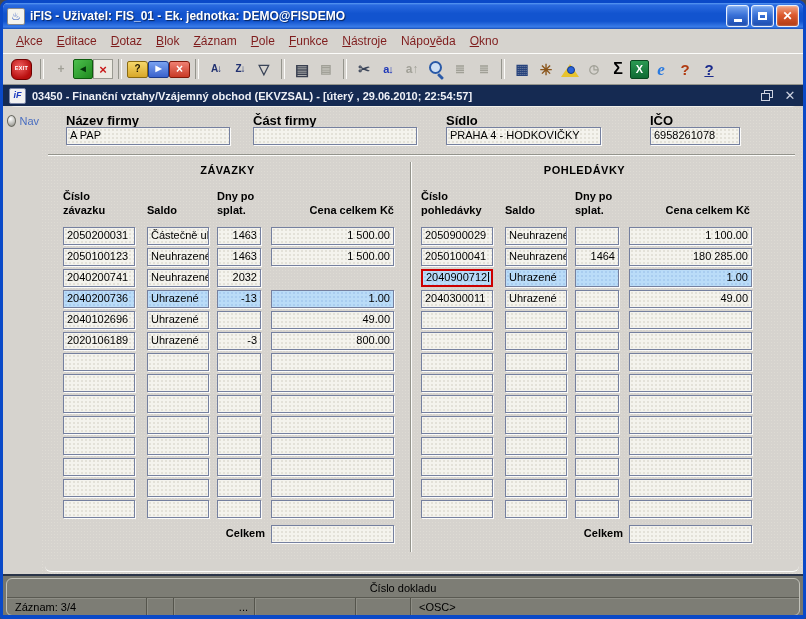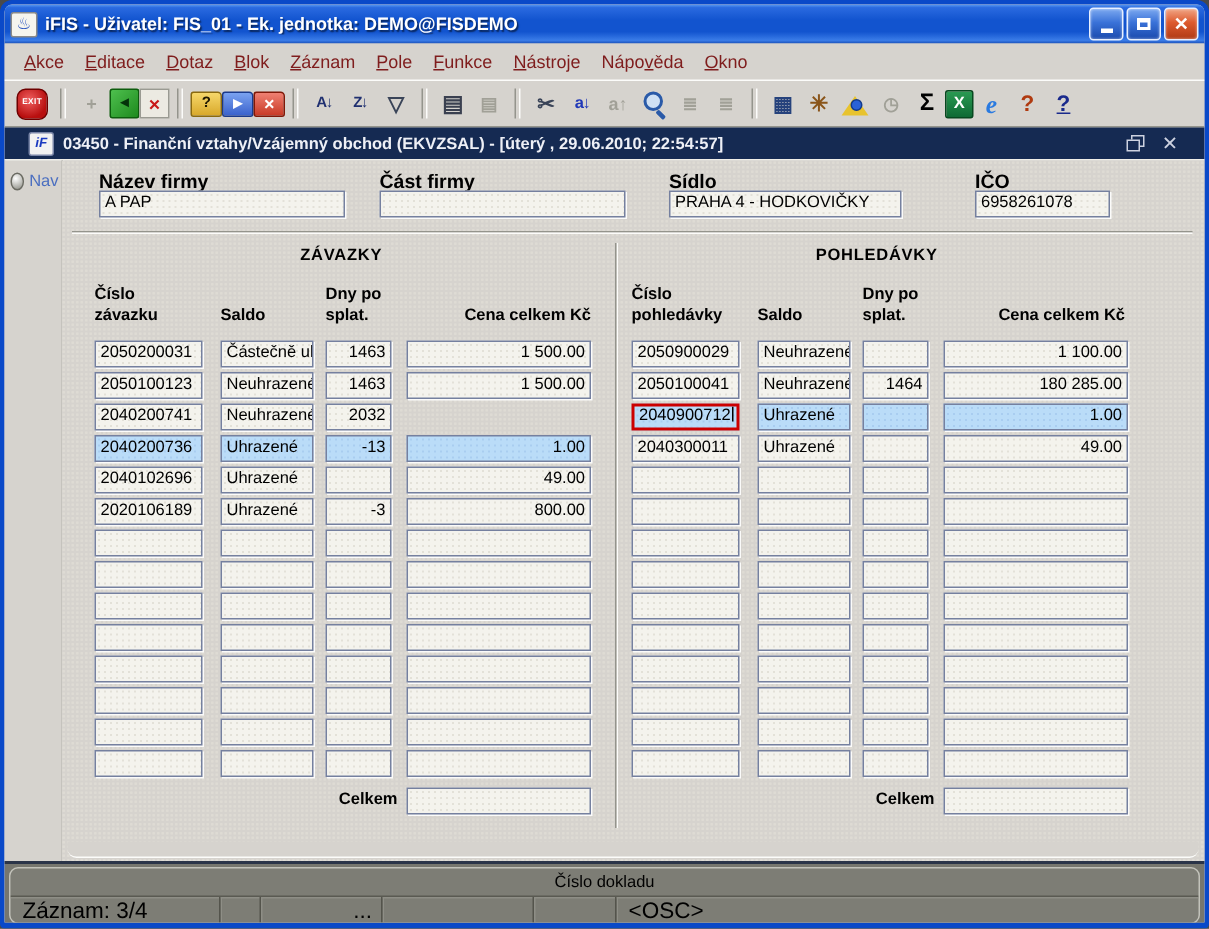--- a/index.html
+++ b/index.html
@@ -50,30 +50,30 @@
   .ic-prism{position:relative;}
   .ic-prism::before{content:"";position:absolute;bottom:4px;left:3px;width:0;height:0;
     border-left:9px solid transparent;border-right:9px solid transparent;border-bottom:13px solid #e8c32e;}
   .ic-prism::after{content:"";position:absolute;bottom:7px;left:9px;width:6px;height:6px;border-radius:50%;background:#2a62d8;border:1px solid #123a8c;}
   .ic-sum{font-size:16px;color:#000;}
   .ic-excel{width:17px;height:17px;background:linear-gradient(#2a9a52,#0f6a34);border:1px solid #07481f;border-radius:2px;color:#fff;font-size:11px;}
   .ic-ie{color:#2a7ae0;font-style:italic;font-size:17px;font-family:"Liberation Serif",serif;}
   .ic-helpctx{color:#b03a10;font-size:15px;}
   .ic-help{color:#1a2a8c;font-size:15px;text-decoration:underline;}
   
-  .mdibar{height:21px;display:flex;align-items:center;padding:0 16px;background:var(--mdi_titlebar,#152a52);}
+  .mdibar{height:21px;display:flex;align-items:center;padding:0 6px;background:var(--mdi_titlebar,#152a52);}
   .mdi-icon{width:15px;height:14px;background:#f2f2f2;border:1px solid #7a86a8;border-radius:2px;
     display:flex;align-items:center;justify-content:center;font-size:9px;font-style:italic;font-weight:bold;color:#1a3ac0;margin-right:6px;line-height:1;}
   .mdi-title{flex:1;color:#eef0f6;font-size:11px;font-weight:bold;white-space:nowrap;overflow:hidden;}
   .mdi-btn{color:#cdd2e0;margin-left:9px;cursor:pointer;display:flex;align-items:center;justify-content:center;width:14px;height:13px;font-size:13px;}
   .icon-restore{position:relative;}
   .icon-restore::before{content:"";position:absolute;top:1px;right:1px;width:7px;height:6px;border:1px solid #cdd2e0;}
   .icon-restore::after{content:"";position:absolute;bottom:1px;left:1px;width:7px;height:6px;border:1px solid #cdd2e0;background:var(--mdi_titlebar,#152a52);}
   
-  .workarea{position:relative;height:467px;background:#d6d3ce;border-top:1px solid #f0efe9;}
+  .workarea{position:relative;height:467px;background:#d6d3ce;border-top:1px solid #f0efe9;border-radius:13px;}
   .navstrip{position:absolute;left:0;top:0;bottom:0;width:38px;background:#d6d3ce;
     border-right:1px solid #94948c;box-shadow:1px 0 0 #fcfcfa;}
   .nav-item{display:flex;align-items:center;gap:3px;margin:8px 2px 0 4px;cursor:pointer;}
   .nav-bullet{width:10px;height:10px;border-radius:50%;background:radial-gradient(circle at 35% 30%,#ffffff,#8a8a82);border:1px solid #6a6a62;}
   .nav-label{font-size:11px;color:#4a6ec0;}
   .canvas{position:absolute;left:38px;right:0;top:0;bottom:0;
     background-color:#d6d3ce;background-image:radial-gradient(#dedbd4 0.8px,transparent 1px);background-size:3px 3px;}
   .flabel{position:absolute;font-size:13px;font-weight:bold;color:#000;white-space:nowrap;}
   .field,.cell,.celkem-field{box-sizing:border-box;height:18px;line-height:15px;font-size:11px;padding:0 3px;
     background-color:#f4f3ed;background-image:radial-gradient(#e3e1d8 0.8px,transparent 1px);background-size:4px 4px;
@@ -96,21 +96,21 @@
   .cell.focus{border:2px solid var(--focus_border,#cc0000);line-height:13px;box-shadow:none;}
   .cell.focus::after{content:"";display:inline-block;width:1px;height:10px;background:#000;margin-left:1px;vertical-align:-1px;}
   .celkem-label{position:absolute;top:368px;left:100px;width:106px;text-align:right;font-size:11px;font-weight:bold;}
   .celkem-field{position:absolute;top:366px;left:212px;width:123px;}
   .canvas-footer{position:absolute;left:4px;right:4px;bottom:2px;height:10px;background:#d6d3ce;
     border-bottom:1px solid #fcfcfa;border-radius:0 0 6px 6px;}
   
   .statusband{height:44px;background:#76766e;border-top:2px solid #2a3448;padding:2px 3px;box-sizing:border-box;}
   .status-inner{height:100%;border:1px solid #c2c2ba;border-radius:6px;background:#7d7d75;box-sizing:border-box;overflow:hidden;}
   .status-msg{height:18px;line-height:18px;padding:0 10px;font-size:11px;color:#000;border-bottom:1px solid #5a5a52;box-shadow:0 1px 0 #8e8e86;text-align:center;}
-  .status-cells{display:flex;height:19px;line-height:19px;font-size:15px;color:#000;}
+  .status-cells{display:flex;height:19px;line-height:19px;font-size:11px;color:#000;}
   .st-cell{border-right:1px solid #54544c;box-shadow:1px 0 0 #8e8e86;padding:0 6px;box-sizing:border-box;white-space:nowrap;overflow:hidden;}
   .st-cell.st1{width:140px;padding-left:8px;}
   .st-cell.st2{width:27px;}
   .st-cell.st3{width:81px;text-align:right;}
   .st-cell.st4{width:101px;}
   .st-cell.st5{width:55px;}
   .st-cell.st6{flex:1;border-right:none;box-shadow:none;padding-left:8px;}
 </style>
 </head>
 <body>

